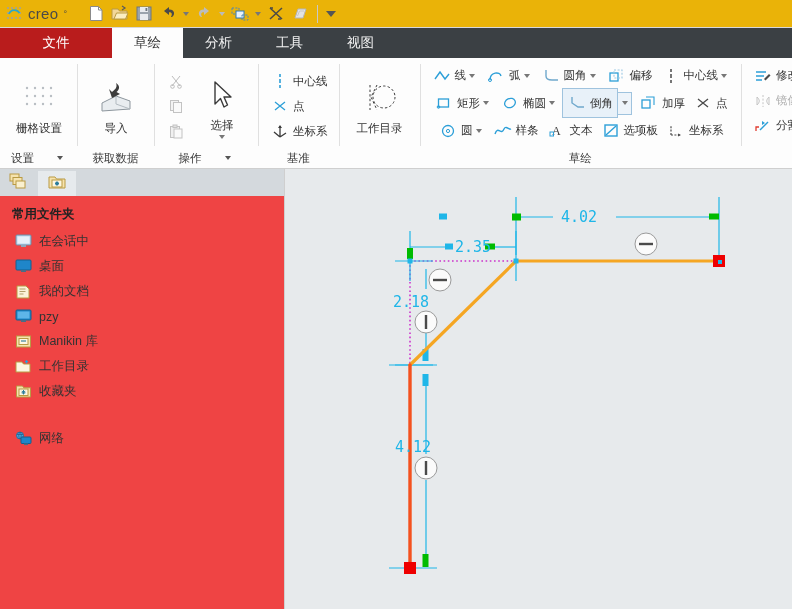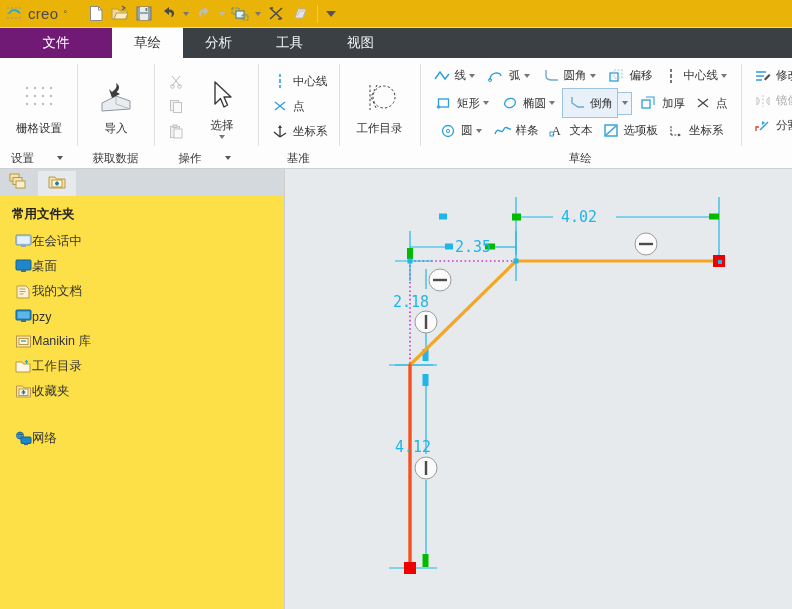--- a/index.html
+++ b/index.html
@@ -23,21 +23,21 @@
          display:flex;align-items:center;justify-content:center;cursor:default;}
   .caret{width:0;height:0;border-left:3.5px solid transparent;
          border-right:3.5px solid transparent;border-top:4px solid #777;margin:0 3px;}
   .caret.dim{border-top-color:#bbb;}
   .caret.big{border-left-width:5px;border-right-width:5px;border-top-width:6px;border-top-color:#555;}
 
   
   .tabs{height:30px;background:#3b4044;display:flex;align-items:stretch;}
   .tab{display:flex;align-items:center;justify-content:center;
        color:#f2f2f2;font-size:13.5px;padding:0 22px;cursor:default;}
-  .tab.file{background:#701a75;color:#fff;min-width:68px;}
+  .tab.file{background:#b91c1c;color:#fff;min-width:68px;}
   .tab.active{background:#fdfdfd;color:#333;}
 
   
   .ribbon{height:110px;background:#fdfdfd;border-bottom:1px solid #cfcfcf;
           display:flex;position:relative;overflow:hidden;}
   .grp{display:flex;flex-direction:column;justify-content:space-between;
        padding:4px 0 0 0;position:relative;height:110px;box-sizing:border-box;}
   .grp + .grp::before{content:"";position:absolute;left:0;top:6px;bottom:22px;
        width:1px;background:#e0e0e0;}
   .grp-body{flex:1;display:flex;align-items:center;padding:2px 7px 0 8px;}
@@ -59,24 +59,24 @@
   .splitcaret{border:1px solid #9fc3de;border-left:none;height:23px;width:14px;
               display:flex;align-items:center;justify-content:center;background:#eef4fa;box-sizing:border-box;}
 
   
   .lower{position:absolute;top:169px;left:0;right:0;bottom:0;display:flex;}
   .nav{width:285px;background:#fdfdfd;display:flex;flex-direction:column;
        border-right:1px solid #cfcfcf;box-sizing:border-box;}
   .nav-tabs{height:27px;background:#d4d9dd;display:flex;align-items:flex-end;}
   .ntab{width:38px;height:25px;display:flex;align-items:center;justify-content:center;cursor:default;}
   .ntab.active{background:#e6eaed;}
-  .nav-body{flex:1;background:#fde047;padding:8px 0 0 0;}
+  .nav-body{flex:1;background:#ef4444;padding:8px 0 0 0;}
   .nav-head{font-size:12.5px;font-weight:bold;color:#222;padding:2px 0 6px 12px;}
   .nitem{display:flex;align-items:center;height:25px;padding-left:14px;
-         font-size:12.5px;color:#333;cursor:default;gap:0;}
+         font-size:12.5px;color:#333;cursor:default;gap:7px;}
   .nitem .ico{width:18px;height:16px;display:flex;align-items:center;justify-content:center;flex:none;}
   .nspace{height:22px;}
 
   
   .canvaswrap{flex:1;background:#e7eaec;position:relative;overflow:hidden;}
   svg.sketch{position:absolute;inset:0;}
 </style>
 </head>
 <body>
 

